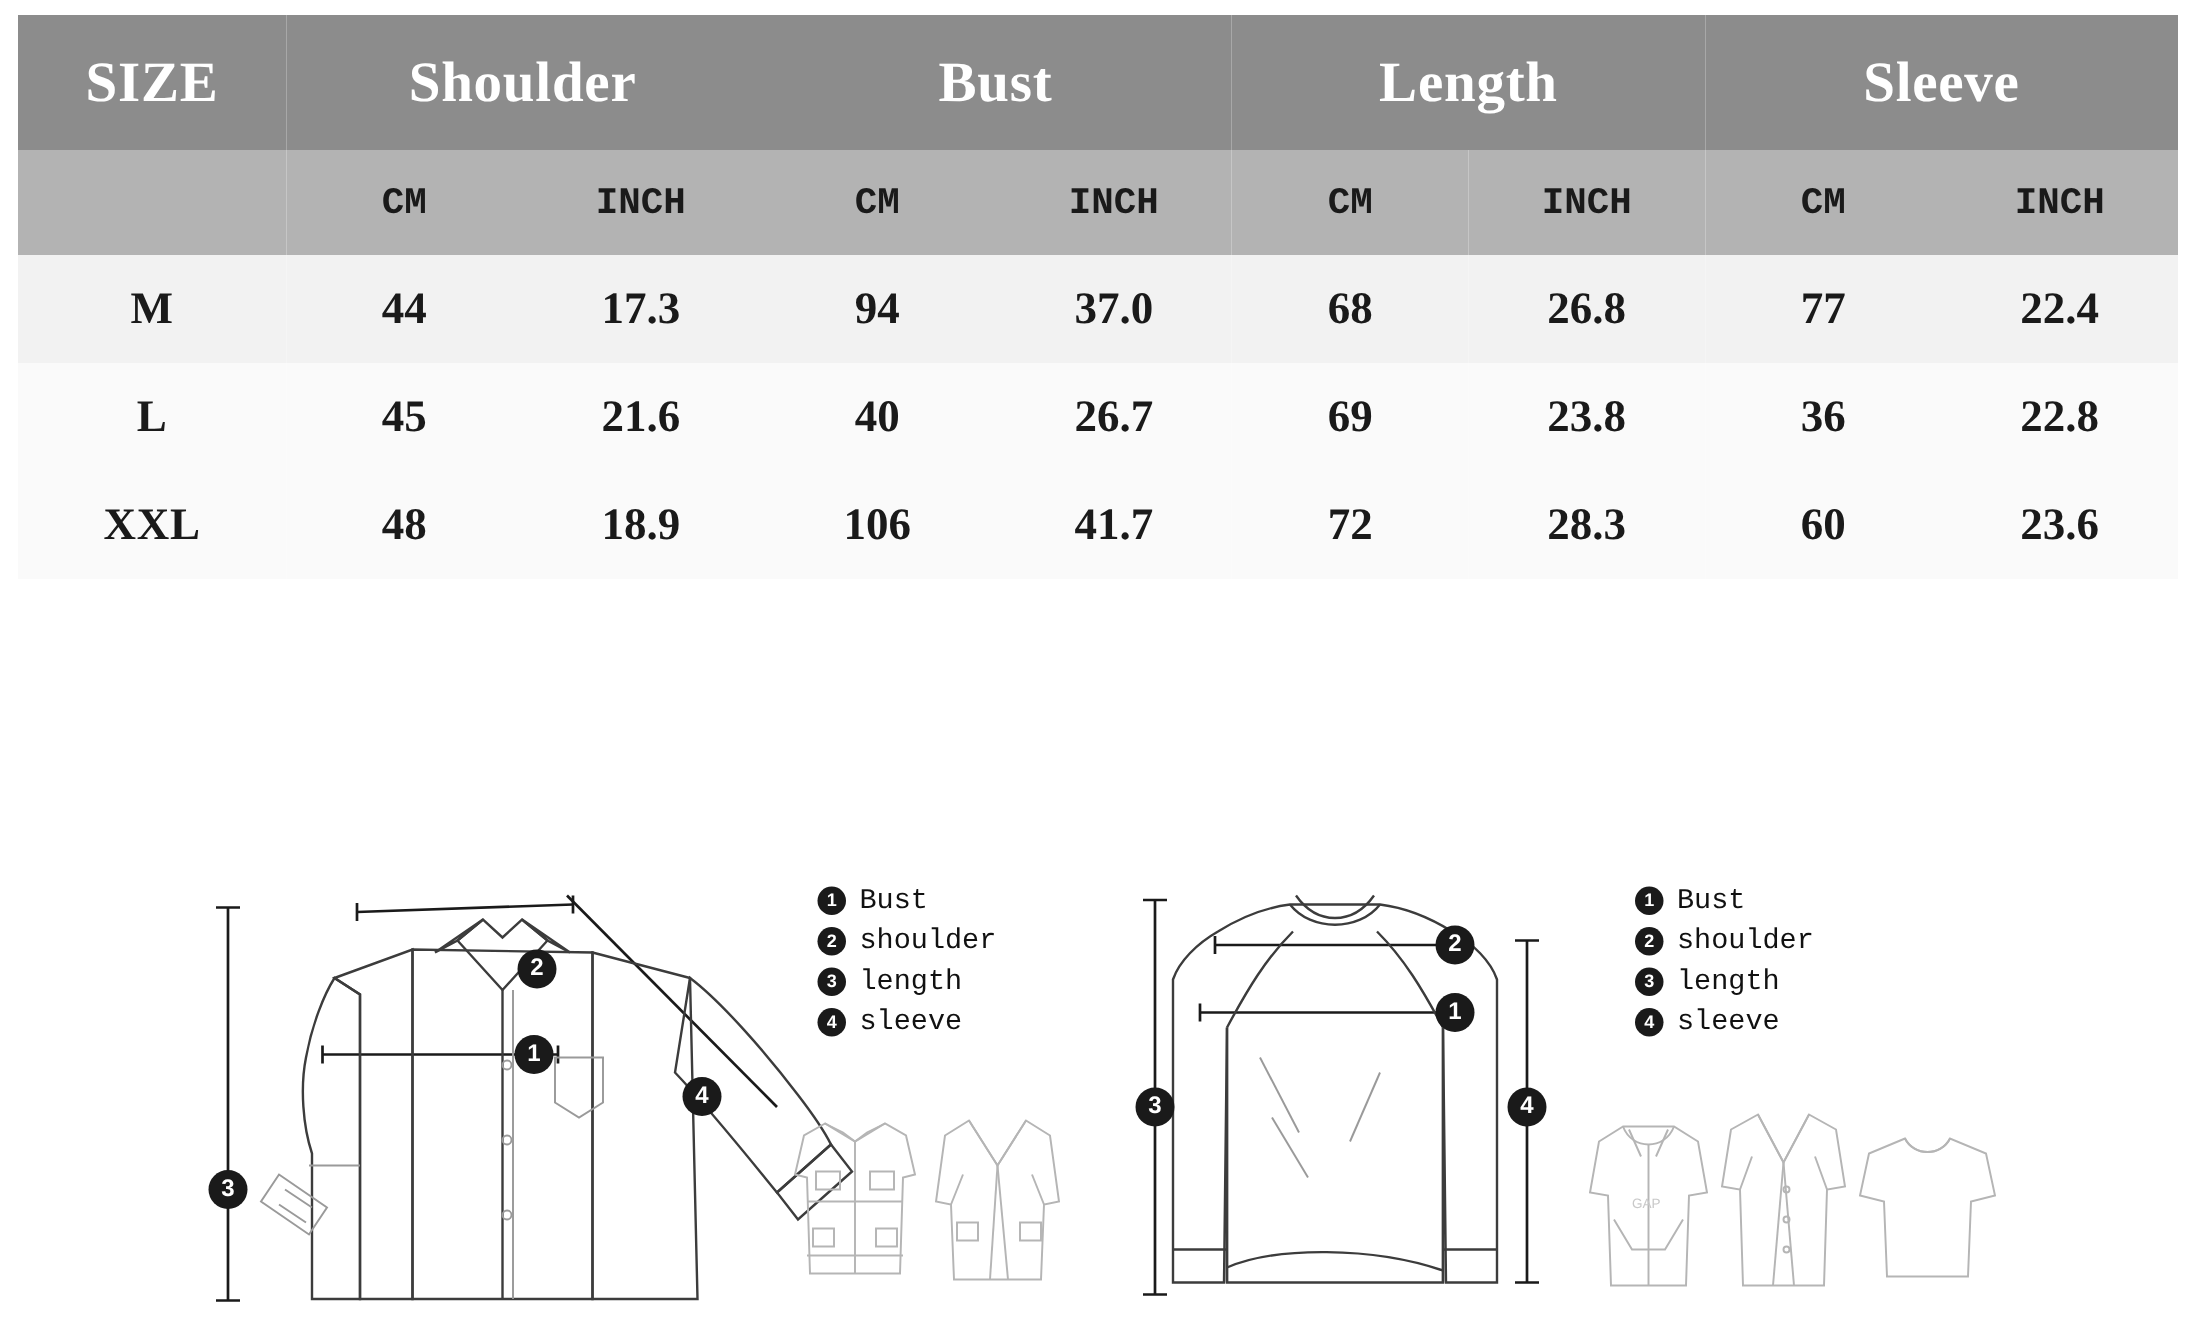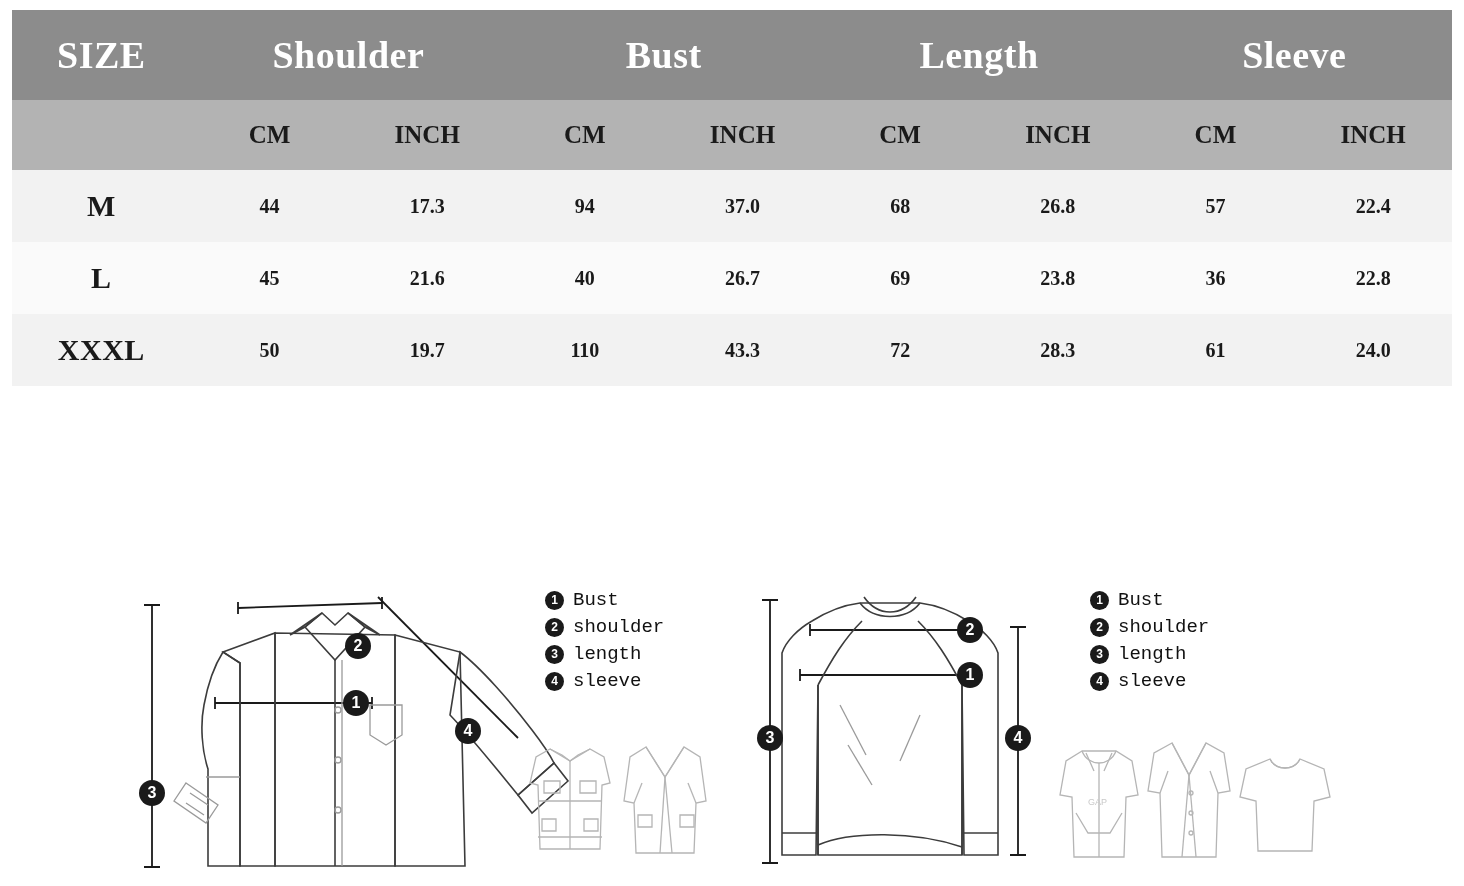--- a/index.html
+++ b/index.html
@@ -39,24 +39,24 @@
     font-family: "Liberation Serif", serif;
     height: 88px;
     letter-spacing: 0.5px;
   }
   .unit-row td {
     background: #b3b3b3;
     color: #1a1a1a;
     font-size: 25px;
     font-weight: bold;
     height: 68px;
-    font-family: Liberation Serif, serif;
+    font-family: Liberation Mono, monospace;
   }
   .data-row td {
-    font-size: 20px;
+    font-size: 30px;
     font-weight: bold;
     color: #1a1a1a;
     height: 70px;
     font-family: "Liberation Serif", serif;
   }
   .data-row.odd td { background: #f2f2f2; }
   .data-row.even td { background: #fafafa; }
   .data-row td.size-cell {
     font-size: 30px;
     letter-spacing: 0.5px;
@@ -173,44 +173,44 @@
     </thead>
     <tbody>
       <tr class="data-row odd">
         <td class="size-cell">M</td>
         <td>44</td>
         <td>17.3</td>
         <td>94</td>
         <td>37.0</td>
         <td>68</td>
         <td>26.8</td>
-        <td>57</td>
+        <td>77</td>
         <td>22.4</td>
       </tr>
       <tr class="data-row even">
         <td class="size-cell">L</td>
         <td>45</td>
         <td>21.6</td>
         <td>40</td>
         <td>26.7</td>
         <td>69</td>
         <td>23.8</td>
         <td>36</td>
         <td>22.8</td>
       </tr>
-      <tr class="data-row odd">
-        <td class="size-cell">XXXL</td>
-        <td>50</td>
-        <td>19.7</td>
-        <td>110</td>
-        <td>43.3</td>
+      <tr class="data-row even">
+        <td class="size-cell">XXL</td>
+        <td>48</td>
+        <td>18.9</td>
+        <td>106</td>
+        <td>41.7</td>
         <td>72</td>
         <td>28.3</td>
-        <td>61</td>
-        <td>24.0</td>
+        <td>60</td>
+        <td>23.6</td>
       </tr>
     </tbody>
   </table>
 
   <div class="diagrams">
 
     <div class="diagram-block block-left">
       <svg width="600" height="341" viewBox="0 0 600 341">
 
         <path class="meas" d="M32 50 L32 312 M24 50 L40 50 M24 312 L40 312"></path>

